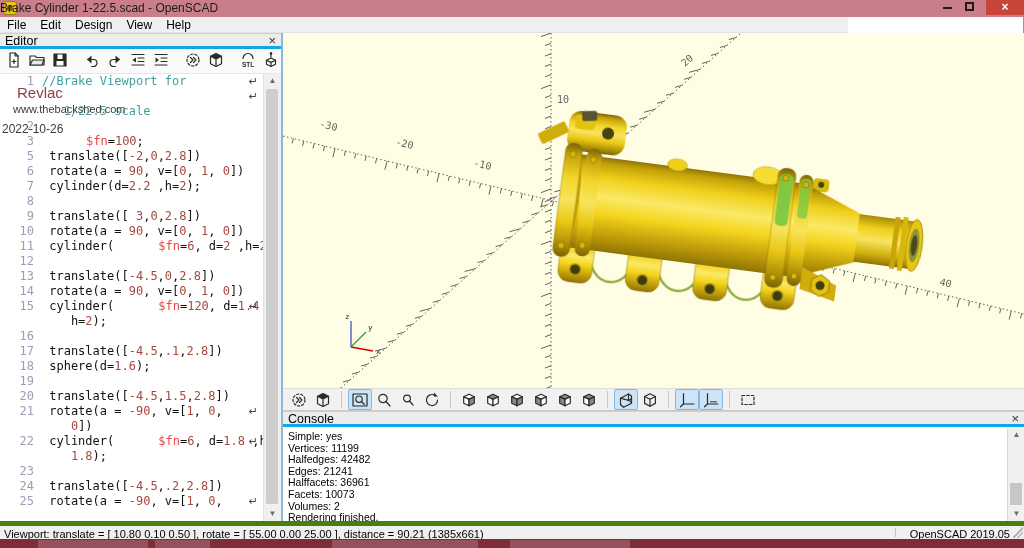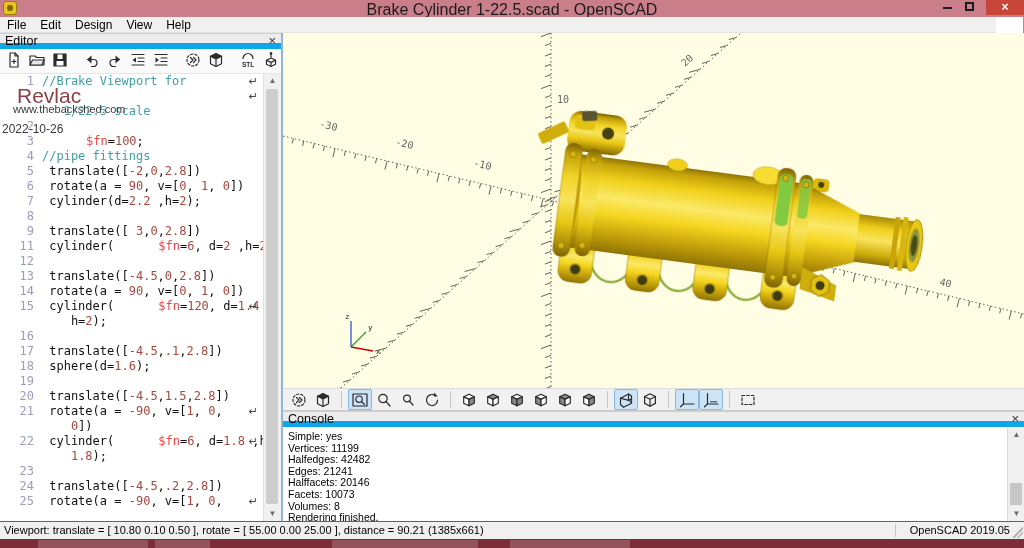--- a/index.html
+++ b/index.html
@@ -1,36 +1,36 @@
 <!DOCTYPE html>
 <html><head>
 <meta charset="utf-8">
 <style>
   html,body{margin:0;padding:0;background:#555;}
   #window{position:relative;width:1024px;height:548px;overflow:hidden;background:#fff;
     font-family:"Liberation Sans",sans-serif;font-size:12px;color:#111;
     box-shadow:inset -1px 0 0 #c9808a, inset 1px 0 0 #c9808a;}
   
   .titlebar{position:absolute;left:0;top:0;width:1024px;height:17px;background:#ca7e89;}
-  .titlebar .title{position:absolute;left:0;right:0;top:1px;text-align:center;font-size:16px;color:#1b1b1b;}
+  .titlebar .title{position:absolute;left:0;right:0;top:1px;font-size:12px;color:#1b1b1b;}
   .appicon{position:absolute;left:3px;top:1px;width:14px;height:14px;border-radius:3px;
     background:#e9c51d;border:1px solid #9a7d10;box-sizing:border-box;}
   .appicon:after{content:"";position:absolute;left:3px;top:3px;width:6px;height:6px;border-radius:50%;background:#7a6408;}
   .winbtn{position:absolute;top:0;height:15px;text-align:center;color:#1b1b1b;}
   .btn-min{right:66px;width:22px;}
   .btn-min i{display:block;margin:7px auto 0;width:9px;height:2px;background:#1b1b1b;}
   .btn-max{right:44px;width:22px;}
   .btn-max i{display:block;margin:2px auto 0;width:9px;height:9px;border:2px solid #1b1b1b;box-sizing:border-box;}
   .btn-close{right:0;width:38px;background:#c8453a;color:#fff;font-size:12px;line-height:14px;font-weight:bold;}
   
-  .menubar{position:absolute;left:0;top:17px;width:996px;height:16px;background:#f0f0f0;border-bottom:1px solid #e2e2e2;box-sizing:border-box;}
+  .menubar{position:absolute;left:0;top:17px;width:848px;height:16px;background:#f0f0f0;border-bottom:1px solid #e2e2e2;box-sizing:border-box;}
   .menu-item{display:inline-block;padding:1px 7px 0 7px;font-size:12px;color:#000;}
   
   .editor-panel{position:absolute;left:0;top:33px;width:281px;height:488px;background:#fff;}
-  .panel-header{position:relative;height:16px;background:#ececec;border-top:1px solid #cfcfcf;border-bottom:6px solid #0ea5e9;box-sizing:border-box;}
+  .panel-header{position:relative;height:16px;background:#ececec;border-top:1px solid #cfcfcf;border-bottom:3px solid #0ea5e9;box-sizing:border-box;}
   .panel-header .ph-title{position:absolute;left:5px;top:0px;font-size:12.5px;color:#000;}
   .panel-header .ph-close{position:absolute;right:5px;top:-1px;font-size:13px;color:#333;cursor:default;}
   .ed-toolbar{position:relative;height:24px;background:#fafafa;border-bottom:1px solid #e6e6e6;padding-left:2px;white-space:nowrap;}
   .tbtn{display:inline-block;width:23px;height:22px;vertical-align:top;padding-top:2px;box-sizing:border-box;text-align:center;}
   .tbtn.gap{margin-left:9px;}
   .tbtn svg{display:inline-block;}
   
   .code-area{position:absolute;left:0;top:41px;right:18px;bottom:0;overflow:hidden;
      font-family:"DejaVu Sans Mono",monospace;font-size:12px;line-height:15px;background:#fff;}
   .crow{position:relative;height:15px;white-space:pre;}
@@ -41,41 +41,41 @@
   .tk-p{color:#111;}
   .wrapmark{position:absolute;right:5px;top:0;color:#444;font-size:11px;font-family:"DejaVu Sans",sans-serif;}
   
   .ed-scroll{position:absolute;right:0;top:41px;bottom:0;width:18px;background:#f0f0f0;border-left:1px solid #e0e0e0;box-sizing:border-box;}
   .sb-arrow{position:absolute;left:0;width:17px;height:14px;color:#6a6a6a;font-size:8px;text-align:center;line-height:14px;}
   .ed-scroll .up{top:0;}
   .ed-scroll .down{bottom:0;}
   .ed-thumb{position:absolute;left:2px;right:3px;top:15px;height:415px;background:#cdcdcd;border-radius:2px;}
   
   .wm{position:absolute;z-index:30;text-shadow:0 0 2px #fff;}
-  .wm-user{left:17px;top:84px;font-size:21px;color:#8a4148;}
+  .wm-user{left:17px;top:84px;font-size:15px;color:#8a4148;}
   .wm-site{left:13px;top:103px;font-size:11px;color:#3a3a3a;}
   .wm-date{left:2px;top:122px;font-size:12px;color:#3a3a3a;}
   
   .vsplit{position:absolute;left:281px;top:33px;width:2px;height:488px;background:#8fb7d9;}
   
   .viewport{position:absolute;left:283px;top:33px;width:741px;height:355px;}
   
   .view-toolbar{position:absolute;left:283px;top:388px;width:741px;height:23px;background:#f1f1f1;
      border-top:1px solid #dcdcdc;border-bottom:1px solid #c9c9c9;box-sizing:border-box;white-space:nowrap;padding-left:4px;}
   .vtbtn{display:inline-block;width:24px;height:21px;padding-top:1px;box-sizing:border-box;text-align:center;vertical-align:top;border:1px solid transparent;border-radius:2px;}
   .vtbtn.active{background:#cde4f6;border-color:#86b8e0;}
   .vtsep{display:inline-block;width:1px;height:17px;background:#c8c8c8;margin:2px 6px 0 6px;vertical-align:top;}
   
   .console-panel{position:absolute;left:283px;top:411px;width:741px;height:110px;background:#fff;}
   .console-body{position:absolute;left:0;top:17px;right:17px;bottom:0;background:#fff;padding:3px 0 0 5px;
      font-size:10.5px;line-height:11.6px;color:#000;}
   .co-scroll{position:absolute;right:0;top:17px;bottom:0;width:17px;background:#f0f0f0;border-left:1px solid #dadada;box-sizing:border-box;}
   .co-thumb{position:absolute;left:2px;right:2px;bottom:16px;height:22px;background:#c7c7c7;}
   
-  .statusbar{position:absolute;left:0;top:521px;width:1024px;height:18px;background:#f0f0f0;border-top:1px solid #4d7c0f;box-sizing:border-box;font-size:11px;color:#000;}
+  .statusbar{position:absolute;left:0;top:521px;width:1024px;height:18px;background:#f0f0f0;border-top:5px solid #4d7c0f;box-sizing:border-box;font-size:11px;color:#000;}
   .statusbar .sleft{position:absolute;left:4px;top:2px;}
   .statusbar .ssep{position:absolute;right:128px;top:2px;bottom:2px;width:1px;background:#c4c4c4;}
   .statusbar .sright{position:absolute;right:14px;top:2px;}
   .grip{position:absolute;right:1px;bottom:1px;width:11px;height:11px;
      background:linear-gradient(135deg,transparent 50%,#b5b5b5 50%,#b5b5b5 60%,transparent 60%,transparent 70%,#b5b5b5 70%,#b5b5b5 80%,transparent 80%);}
   
   .taskbar{position:absolute;left:0;top:539px;width:1024px;height:9px;background:#7d2d39;}
   .taskbar i{position:absolute;top:1px;height:8px;background:rgba(255,255,255,0.18);}
 </style>
 </head>
@@ -424,26 +424,26 @@
               <path d="M9 11.4v4.1M4.5 9.2L9 11.4l4.5-2.2"></path>
               <path d="M9 1.5V6"></path>
               <circle cx="9" cy="2.5" r="1.3" fill="#2b2b2b" stroke="none"></circle>
             </svg></span></span></div>
     <div class="code-area">
         <div class="crow"><span class="gut">1</span><span class="tk-c">//Brake Viewport for</span><span class="wrapmark">↵</span></div>
         <div class="crow"><span class="gut"></span><span class="wrapmark">↵</span></div>
         <div class="crow"><span class="gut"></span><span class="tk-c">   1/22.5 scale</span></div>
         <div class="crow"><span class="gut">2</span></div>
         <div class="crow"><span class="gut">3</span><span class="tk-var">$fn</span><span class="tk-p">=</span><span class="tk-num">100</span><span class="tk-p">;</span></div>
-        <div class="crow"><span class="gut">4</span><span class="tk-c">//pipe fittings</span></div>
         <div class="crow"><span class="gut">5</span><span class="tk-p"> translate([</span><span class="tk-num">-2</span><span class="tk-p">,</span><span class="tk-num">0</span><span class="tk-p">,</span><span class="tk-num">2.8</span><span class="tk-p">])</span></div>
         <div class="crow"><span class="gut">6</span><span class="tk-p"> rotate(a = </span><span class="tk-num">90</span><span class="tk-p">, v=[</span><span class="tk-num">0</span><span class="tk-p">, </span><span class="tk-num">1</span><span class="tk-p">, </span><span class="tk-num">0</span><span class="tk-p">])</span></div>
         <div class="crow"><span class="gut">7</span><span class="tk-p"> cylinder(d=</span><span class="tk-num">2.2</span><span class="tk-p"> ,h=</span><span class="tk-num">2</span><span class="tk-p">);</span></div>
         <div class="crow"><span class="gut">8</span></div>
         <div class="crow"><span class="gut">9</span><span class="tk-p"> translate([ </span><span class="tk-num">3</span><span class="tk-p">,</span><span class="tk-num">0</span><span class="tk-p">,</span><span class="tk-num">2.8</span><span class="tk-p">])</span></div>
+        <div class="crow"><span class="gut">10</span><span class="tk-p"> rotate(a = </span><span class="tk-num">90</span><span class="tk-p">, v=[</span><span class="tk-num">0</span><span class="tk-p">, </span><span class="tk-num">1</span><span class="tk-p">, </span><span class="tk-num">0</span><span class="tk-p">])</span></div>
         <div class="crow"><span class="gut">11</span><span class="tk-p"> cylinder(</span><span class="tk-var">$fn</span><span class="tk-p">=</span><span class="tk-num">6</span><span class="tk-p">, d=</span><span class="tk-num">2</span><span class="tk-p"> ,h=</span><span class="tk-num">2</span><span class="tk-p">);</span></div>
         <div class="crow"><span class="gut">12</span></div>
         <div class="crow"><span class="gut">13</span><span class="tk-p"> translate([</span><span class="tk-num">-4.5</span><span class="tk-p">,</span><span class="tk-num">0</span><span class="tk-p">,</span><span class="tk-num">2.8</span><span class="tk-p">])</span></div>
         <div class="crow"><span class="gut">14</span><span class="tk-p"> rotate(a = </span><span class="tk-num">90</span><span class="tk-p">, v=[</span><span class="tk-num">0</span><span class="tk-p">, </span><span class="tk-num">1</span><span class="tk-p">, </span><span class="tk-num">0</span><span class="tk-p">])</span></div>
         <div class="crow"><span class="gut">15</span><span class="tk-p"> cylinder(</span><span class="tk-var">$fn</span><span class="tk-p">=</span><span class="tk-num">120</span><span class="tk-p">, d=</span><span class="tk-num">1.4</span><span class="tk-p"> ,</span><span class="wrapmark">↵</span></div>
         <div class="crow"><span class="gut"></span><span class="tk-p">    h=</span><span class="tk-num">2</span><span class="tk-p">);</span></div>
         <div class="crow"><span class="gut">16</span></div>
         <div class="crow"><span class="gut">17</span><span class="tk-p"> translate([</span><span class="tk-num">-4.5</span><span class="tk-p">,</span><span class="tk-num">.1</span><span class="tk-p">,</span><span class="tk-num">2.8</span><span class="tk-p">])</span></div>
         <div class="crow"><span class="gut">18</span><span class="tk-p"> sphere(d=</span><span class="tk-num">1.6</span><span class="tk-p">);</span></div>
         <div class="crow"><span class="gut">19</span></div>
@@ -533,23 +533,23 @@
   <div class="console-panel">
     <div class="panel-header">
       <span class="ph-title">Console</span>
       <span class="ph-close">×</span>
     </div>
     <div class="console-body">
         <div>Simple: yes</div>
         <div>Vertices: 11199</div>
         <div>Halfedges: 42482</div>
         <div>Edges: 21241</div>
-        <div>Halffacets: 20146</div>
+        <div>Halffacets: 36961</div>
         <div>Facets: 10073</div>
-        <div>Volumes: 8</div>
+        <div>Volumes: 2</div>
         <div>Rendering finished.</div>
       </div>
     <div class="co-scroll">
       <div class="sb-arrow up" style="top:0;">▲</div>
       <div class="co-thumb"></div>
       <div class="sb-arrow down" style="bottom:0;">▼</div>
     </div>
   </div>
 
   <div class="statusbar">

